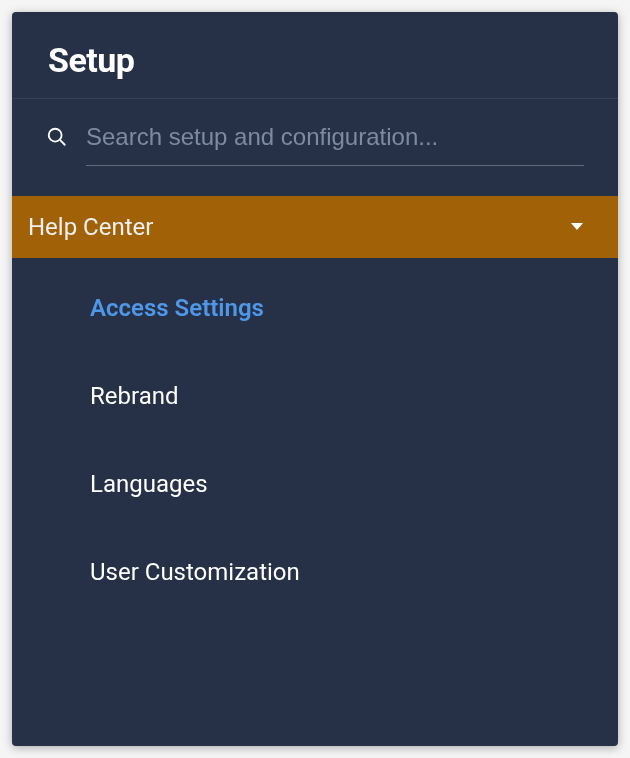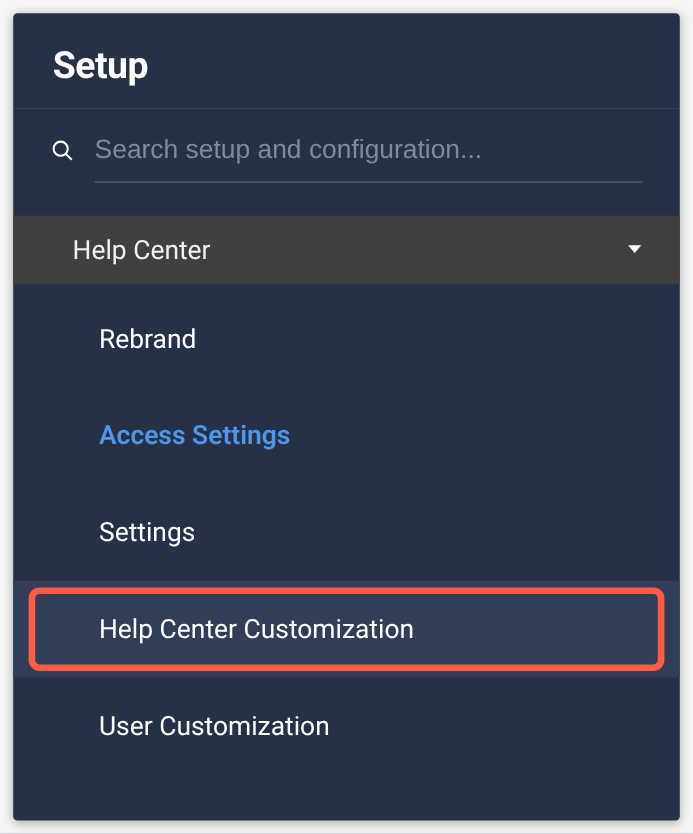--- a/index.html
+++ b/index.html
@@ -67,22 +67,22 @@
     .search-input::placeholder {
       color: #7e8aa0;
     }
     .search-underline {
       height: 1px;
       background: rgba(255,255,255,0.28);
       margin-left: 40px;
     }
     .section-header {
       margin-top: 22px;
-      background: #404040;
-      padding: 17px 34px 17px 54px;
+      background: #a16207;
+      padding: 17px 34px 17px 16px;
       display: flex;
       align-items: center;
       justify-content: space-between;
       cursor: pointer;
     }
     .section-title {
       color: #eef0f4;
       font-size: 24px;
       font-weight: 400;
     }
@@ -153,36 +153,32 @@
     <span class="section-title">Help Center</span>
     <span class="chevron">
       <svg viewBox="0 0 14 10">
           <path d="M1 1 L7 8 L13 1 Z"></path>
         </svg>
     </span>
   </div>
 
   <div class="nav-list">
 
-    <div class="nav-item">
-      <span class="nav-label">Rebrand</span>
-    </div>
-
     <div class="nav-item active">
       <span class="nav-label">Access Settings</span>
     </div>
 
     <div class="nav-item">
-      <span class="nav-label">Settings</span>
+      <span class="nav-label">Rebrand</span>
     </div>
 
-    <div class="nav-item highlighted">
-      <span class="nav-label">Help Center Customization</span>
-      <div class="highlight-border"></div>
+    <div class="nav-item">
+      <span class="nav-label">Languages</span>
     </div>
+
 
     <div class="nav-item">
       <span class="nav-label">User Customization</span>
     </div>
 
   </div>
 
 </div>
 
 </body></html>

